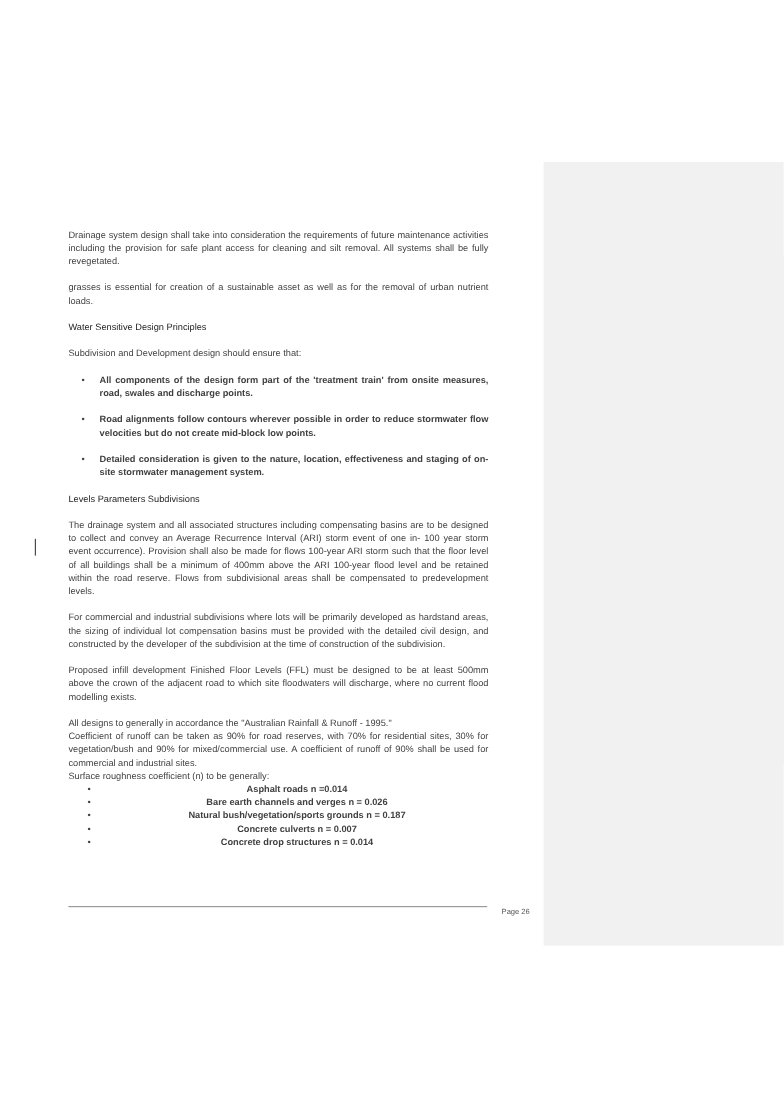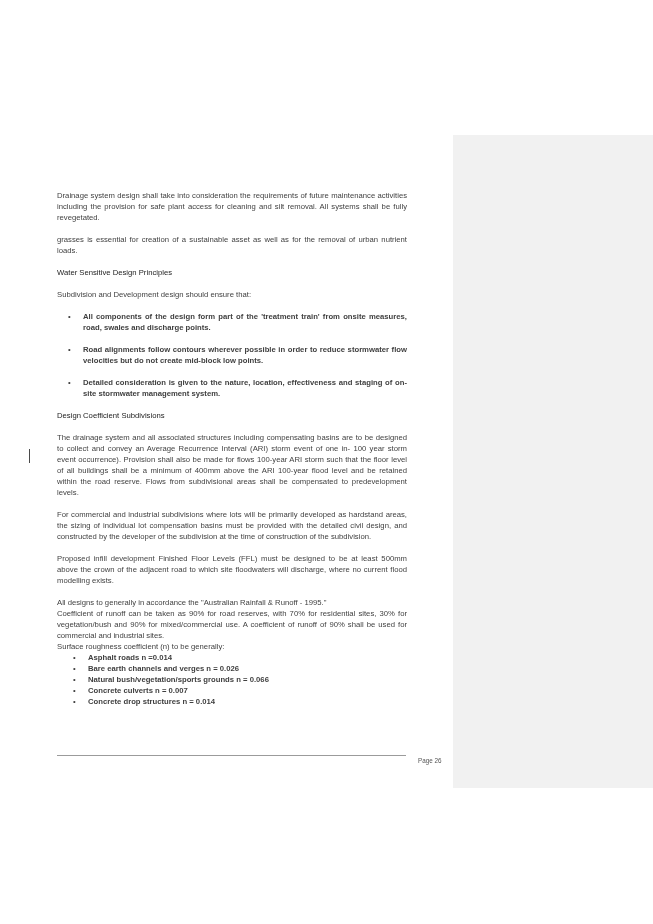--- a/index.html
+++ b/index.html
@@ -41,21 +41,21 @@
     flex: 0 0 auto;
     width: 15px;
     padding-left: 0;
     text-align: left;
     color: #3f3f3f;
   }
   ul.blist .li-text { flex: 1 1 auto; text-align: justify; font-weight: bold; }
   ul.blist.wsd li { padding-left: 11px; }
   ul.blist.rough { margin-bottom: 0; }
   ul.blist.rough li { margin-bottom: 0; padding-left: 16px; }
-  ul.blist.rough .li-text { text-align: left; }
+  ul.blist.rough .li-text { text-align: center; }
   .change-bar {
     position: absolute;
     left: 29px; top: 449px;
     width: 1px; height: 14px;
     background: #4a4a4a;
   }
   .footer-rule {
     position: absolute;
     left: 57px; top: 755px;
     width: 349px; height: 1px;
@@ -94,21 +94,21 @@
     <li>
       <span class="bullet-marker">•</span>
       <span class="li-text">Road alignments follow contours wherever possible in order to reduce stormwater flow velocities but do not create mid-block low points.</span>
     </li>
     <li>
       <span class="bullet-marker">•</span>
       <span class="li-text">Detailed consideration is given to the nature, location, effectiveness and staging of on-site stormwater management system.</span>
     </li>
   </ul>
 
-  <h3>Design Coefficient Subdivisions</h3>
+  <h3>Levels Parameters Subdivisions</h3>
 
   <p>The drainage system and all associated structures including compensating basins are to be designed to collect and convey an Average Recurrence Interval (ARI) storm event of one in- 100 year storm event occurrence). Provision shall also be made for flows 100-year ARI storm such that the floor level of all buildings shall be a minimum of 400mm above the ARI 100-year flood level and be retained within the road reserve. Flows from subdivisional areas shall be compensated to predevelopment levels.</p>
 
   <p>For commercial and industrial subdivisions where lots will be primarily developed as hardstand areas, the sizing of individual lot compensation basins must be provided with the detailed civil design, and constructed by the developer of the subdivision at the time of construction of the subdivision.</p>
 
   <p>Proposed infill development Finished Floor Levels (FFL) must be designed to be at least 500mm above the crown of the adjacent road to which site floodwaters will discharge, where no current flood modelling exists.</p>
 
   <p class="tight">All designs to generally in accordance the "Australian Rainfall &amp; Runoff - 1995."</p>
   <p class="tight">Coefficient of runoff can be taken as 90% for road reserves, with 70% for residential sites, 30% for vegetation/bush and 90% for mixed/commercial use.  A coefficient of runoff of 90% shall be used for commercial and industrial sites.</p>
   <p class="tight">Surface roughness coefficient (n) to be generally:</p>
@@ -117,21 +117,21 @@
     <li>
       <span class="bullet-marker">•</span>
       <span class="li-text">Asphalt roads n =0.014</span>
     </li>
     <li>
       <span class="bullet-marker">•</span>
       <span class="li-text">Bare earth channels and verges n = 0.026</span>
     </li>
     <li>
       <span class="bullet-marker">•</span>
-      <span class="li-text">Natural bush/vegetation/sports grounds n = 0.066</span>
+      <span class="li-text">Natural bush/vegetation/sports grounds n = 0.187</span>
     </li>
     <li>
       <span class="bullet-marker">•</span>
       <span class="li-text">Concrete culverts n = 0.007</span>
     </li>
     <li>
       <span class="bullet-marker">•</span>
       <span class="li-text">Concrete drop structures n = 0.014</span>
     </li>
   </ul>

